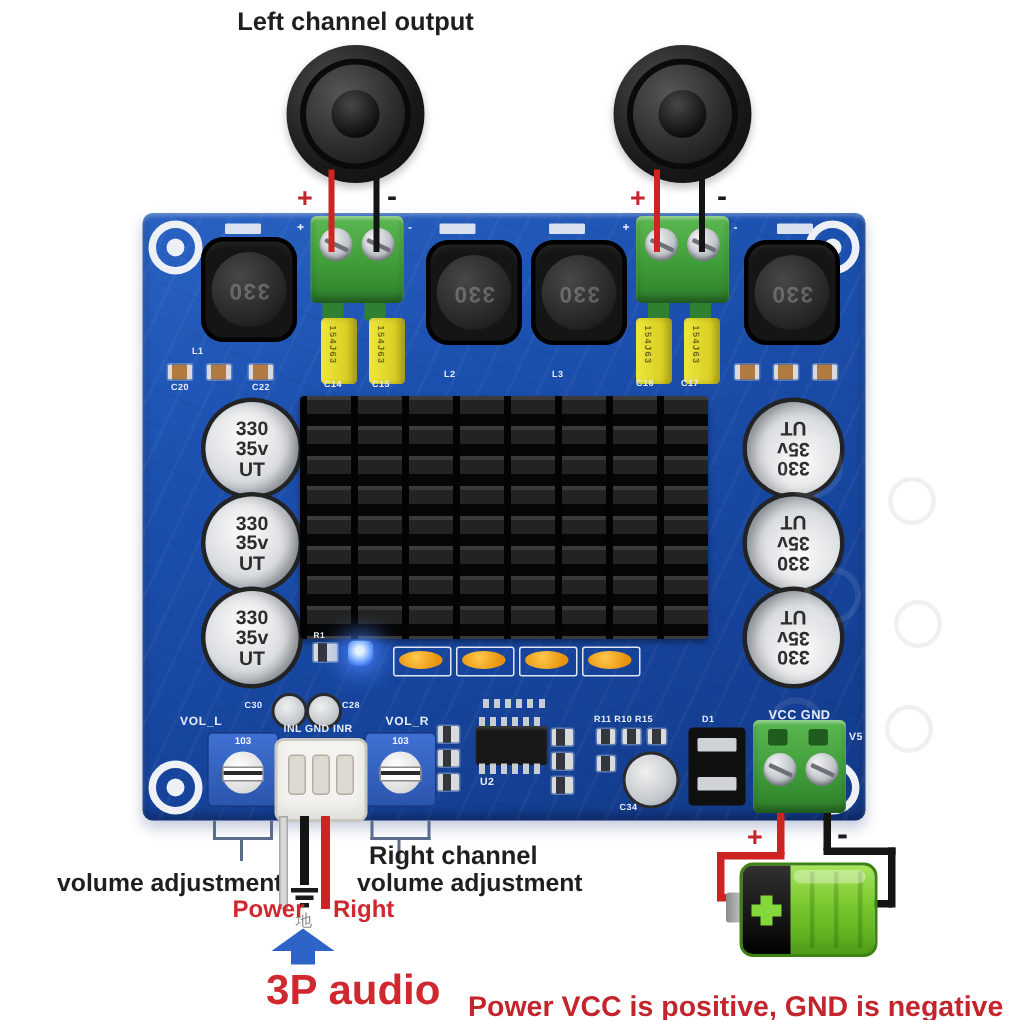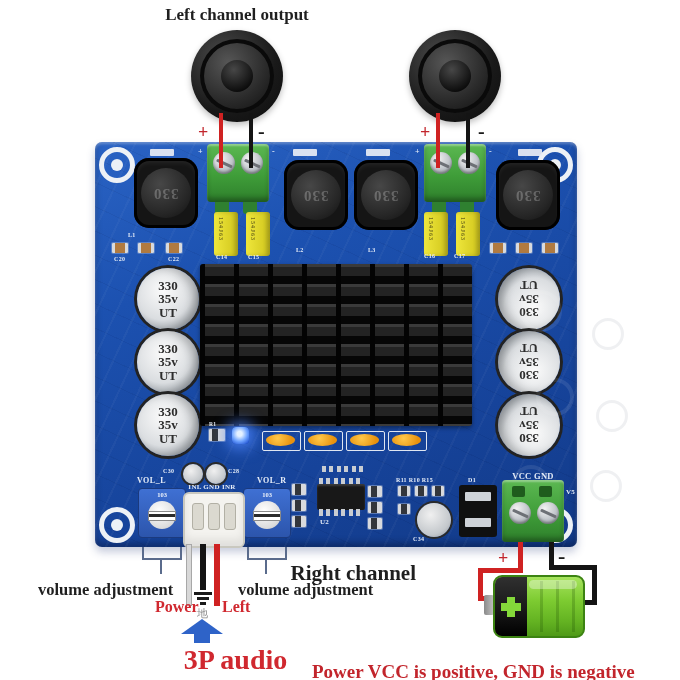--- a/index.html
+++ b/index.html
@@ -1,17 +1,17 @@
 <!DOCTYPE html>
 <html><head>
 <meta charset="utf-8">
 <style>
   html,body{margin:0;padding:0;background:#fff;}
   #canvas{position:relative;width:680px;height:680px;background:#fff;overflow:hidden;
-          font-family:Liberation Serif, serif;}
+          font-family:Liberation Sans, sans-serif;}
   .abs{position:absolute;}
   .lbl{font-weight:bold;color:#1f1f1f;font-size:17px;text-align:center;}
   .red{color:#c2252c;font-weight:bold;}
   
   .spk{border-radius:50%;background:radial-gradient(circle at 35% 30%,#4a4a4a,#191919 60%,#0c0c0c);box-shadow:0 3px 6px rgba(0,0,0,.25);}
   .spk-mid{position:absolute;inset:9px;border-radius:50%;background:radial-gradient(circle at 38% 32%,#565656,#2b2b2b 55%,#121212 90%);box-shadow:inset 0 0 0 4px #0a0a0a;}
   .spk-dome{position:absolute;left:50%;top:50%;width:32px;height:32px;margin:-16px 0 0 -16px;border-radius:50%;background:radial-gradient(circle at 40% 30%,#474747,#0c0c0c 75%);}
   
   #board{background:linear-gradient(160deg,#2a63c4 0%,#1c51b0 30%,#16439a 70%,#123a88 100%);border-radius:7px;
          box-shadow:inset 0 2px 3px rgba(255,255,255,.3), inset 0 -4px 7px rgba(0,0,20,.35), 0 5px 9px rgba(50,70,130,.28);}
@@ -234,21 +234,21 @@
     </div>
   <div class="abs ocap-box" style="left:388px;top:431px;width:37px;height:18px;">
       <div class="ocap"></div>
     </div>
 
   <span class="abs silk" style="left:163px;top:468px;">C30</span>
   <div class="abs scap" style="left:183px;top:464px;width:20px;height:20px;"></div>
   <div class="abs scap" style="left:206px;top:464px;width:20px;height:20px;"></div>
   <span class="abs silk" style="left:228px;top:468px;">C28</span>
 
-  <span class="abs silk" style="left:137px;top:476px;font-size:8px;letter-spacing:.5px;">VOL_L</span>
+  <span class="abs silk" style="left:120px;top:476px;font-size:8px;letter-spacing:.5px;">VOL_L</span>
   <span class="abs silk" style="left:257px;top:476px;font-size:8px;letter-spacing:.5px;">VOL_R</span>
   <span class="abs silk" style="left:183px;top:483px;width:58px;text-align:center;font-size:7px;">INL GND INR</span>
 
   <div class="abs pot" style="left:138px;top:488px;width:46px;height:48px;">
     <div class="pot-val">103</div>
     <div class="pot-dial"></div>
     <div class="pot-slot"></div>
   </div>
   <div class="abs pot" style="left:243px;top:488px;width:46px;height:48px;">
     <div class="pot-val">103</div>
@@ -310,33 +310,33 @@
   <div class="abs bracket" style="left:142px;top:547px;width:2px;height:13px;"></div>
   <div class="abs bracket" style="left:180px;top:547px;width:2px;height:13px;"></div>
   <div class="abs bracket" style="left:142px;top:558px;width:40px;height:2px;"></div>
   <div class="abs bracket" style="left:160px;top:560px;width:2px;height:14px;"></div>
   <div class="abs bracket" style="left:247px;top:547px;width:2px;height:13px;"></div>
   <div class="abs bracket" style="left:285px;top:547px;width:2px;height:13px;"></div>
   <div class="abs bracket" style="left:247px;top:558px;width:40px;height:2px;"></div>
   <div class="abs bracket" style="left:265px;top:560px;width:2px;height:14px;"></div>
 
   <div class="abs lbl" style="left:38px;top:580px;width:170px;text-align:left;font-size:16.5px;">volume adjustment</div>
-  <div class="abs lbl" style="left:246px;top:561px;width:170px;text-align:right;font-size:21px;">Right channel</div>
+  <div class="abs lbl" style="left:246px;top:561px;width:170px;text-align:left;font-size:17px;">Right channel</div>
   <div class="abs lbl" style="left:238px;top:580px;width:180px;text-align:left;font-size:16.5px;">volume adjustment</div>
 
   <div class="wire w-wht" style="left:186px;top:544px;width:6px;height:62px;"></div>
   <div class="wire w-blk" style="left:200px;top:544px;width:6px;height:46px;"></div>
   <div class="wire w-red" style="left:214px;top:544px;width:6px;height:62px;"></div>
   <div class="abs gbar" style="left:194px;top:592px;width:18px;height:3px;"></div>
   <div class="abs gbar" style="left:197px;top:597px;width:12px;height:3px;"></div>
   <div class="abs gbar" style="left:200px;top:602px;width:6px;height:3px;"></div>
   <span class="abs" style="left:197px;top:606px;font-size:11px;color:#8a8a8a;">地</span>
 
   <span class="abs red" style="left:155px;top:598px;font-size:16px;color:#d0282f;">Power</span>
-  <span class="abs red" style="left:222px;top:598px;font-size:16px;color:#d0282f;">Left</span>
+  <span class="abs red" style="left:222px;top:598px;font-size:16px;color:#d0282f;">Right</span>
 
   <div class="abs arrow-tri" style="left:181px;top:619px;"></div>
   <div class="abs" style="left:194px;top:633px;width:16px;height:10px;background:#2e63c8;"></div>
   <div class="abs red" style="left:130px;top:644px;width:155px;text-align:center;font-size:28px;color:#d0282f;margin-left:28px;">3P audio input</div>
 
   <div class="wire w-red" style="left:518px;top:542px;width:5px;height:28px;"></div>
   <div class="wire w-red" style="left:478px;top:568px;width:45px;height:5px;"></div>
   <div class="wire w-red" style="left:478px;top:568px;width:5px;height:31px;"></div>
   <div class="wire w-red" style="left:478px;top:596px;width:12px;height:5px;"></div>
   <div class="wire w-blk" style="left:549px;top:542px;width:5px;height:25px;"></div>

